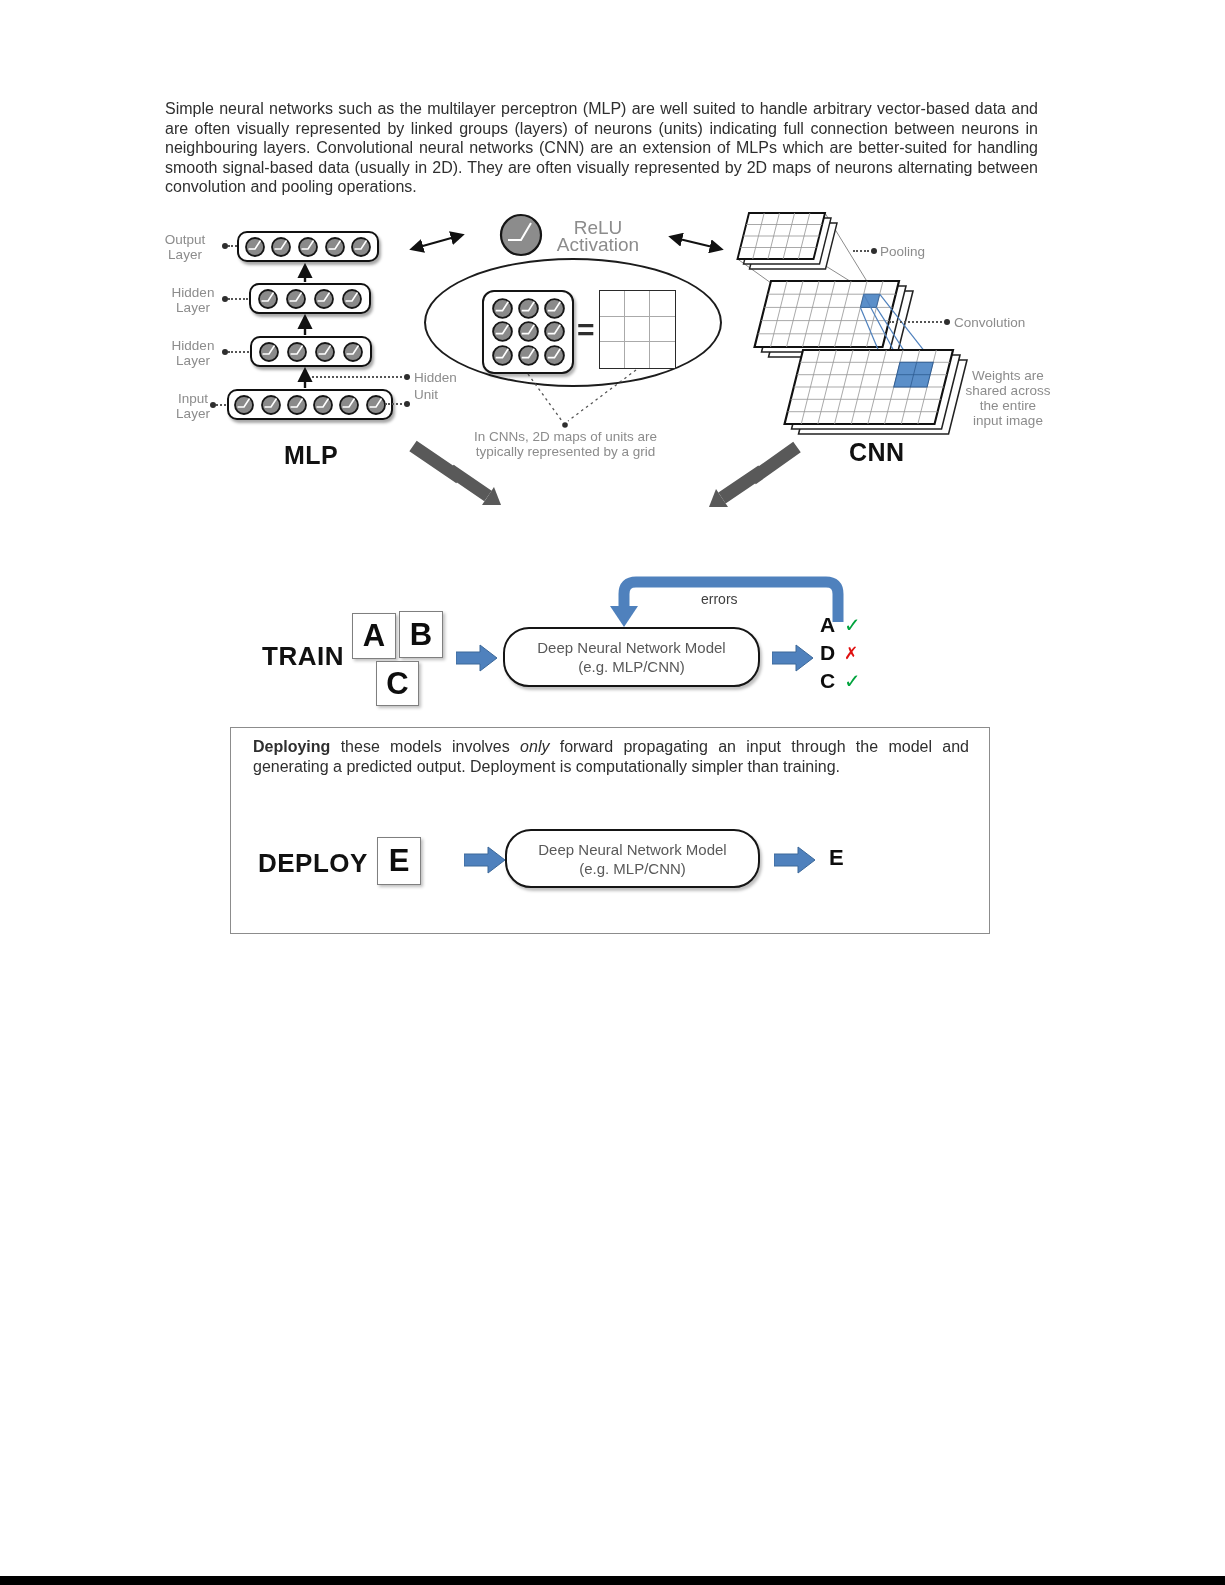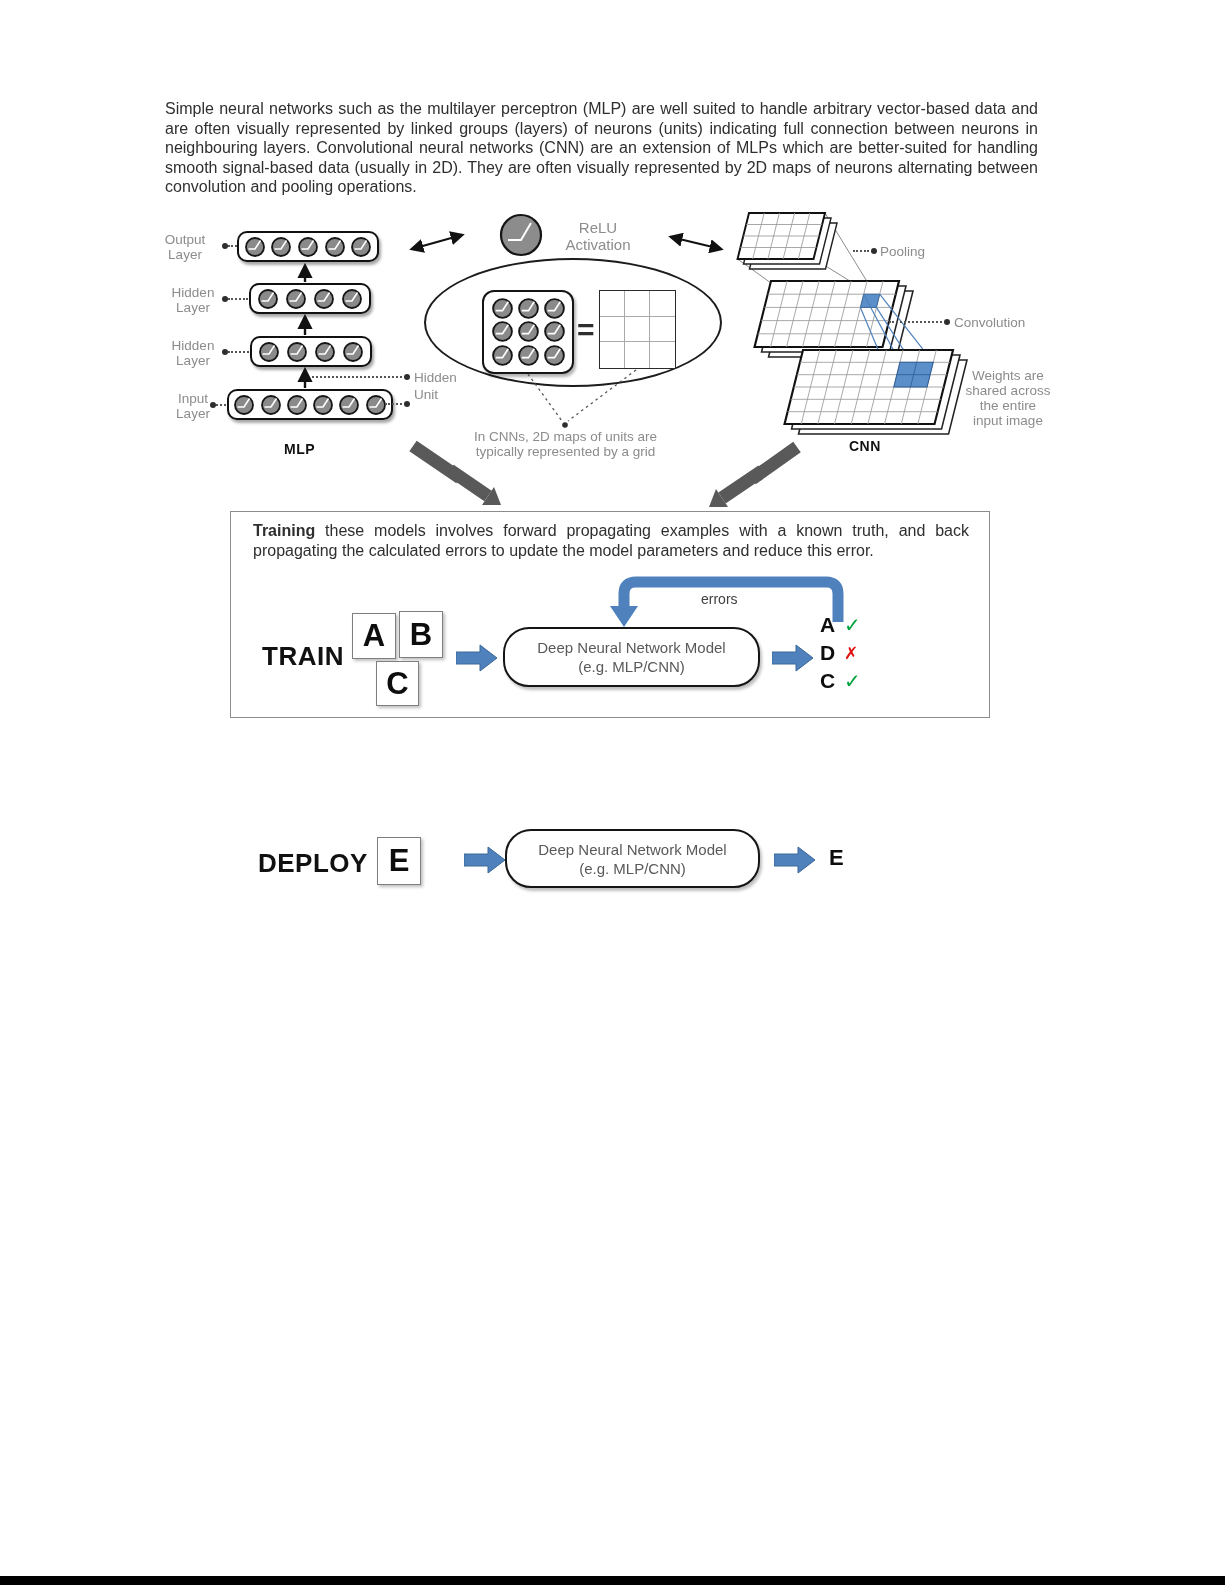--- a/index.html
+++ b/index.html
@@ -24,21 +24,21 @@
   .dotend { position:absolute; width:6px; height:6px; background:#2e2e2e; border-radius:50%; }
 
   
   .layerbox {
     position:absolute; background:#fff; border:2px solid #111; border-radius:10px;
     display:flex; align-items:center; justify-content:space-evenly;
     box-shadow:2px 3px 3px rgba(0,0,0,0.35);
   }
   .unit { display:block; }
 
-  .bigtitle { font-weight:bold; font-size:14px; color:#111; letter-spacing:0.5px; }
+  .bigtitle { font-weight:bold; font-size:25px; color:#111; letter-spacing:0.5px; }
 
   
   #relu-circle { left:499px; top:213px; }
 
   
   #grid-ellipse {
     left:424px; top:258px; width:298px; height:129px;
     border:2px solid #1c1c1c; border-radius:50%;
   }
   #unit-grid-box {
@@ -214,21 +214,21 @@
   <div class="dotleader" style="left:385px; top:403px; width:17px;"></div>
   <span class="dotend" style="left:404px; top:401px;"></span>
   <div class="abs glabel" style="left:414px; top:387px;">Unit</div>
 
   <div class="abs bigtitle" style="left:284px; top:441px;">MLP</div>
 
   <svg id="relu-circle" class="abs" width="44" height="44" viewBox="0 0 44 44">
     <circle cx="22" cy="22" r="20" fill="#8c8c8c" stroke="#151515" stroke-width="2.2"></circle>
     <polyline points="9,27 22,27 32,10" fill="none" stroke="#ffffff" stroke-width="2"></polyline>
   </svg>
-  <div class="abs glabel pre" style="left:550px; top:219px; width:96px; font-size:15px; line-height:17px;">ReLU
+  <div class="abs glabel pre" style="left:550px; top:219px; width:96px; font-size:19px; line-height:17px;">ReLU
 Activation</div>
 
   <div id="grid-ellipse" class="abs"></div>
   <div id="unit-grid-box" class="abs">
       <svg class="unit" width="23" height="23" viewBox="0 0 22 22">
         <circle cx="11" cy="11" r="9" fill="#8a8a8a" stroke="#151515" stroke-width="1.8"></circle>
         <polyline points="4.5,13 11,13 16.5,4.5" fill="none" stroke="#fff" stroke-width="1.6"></polyline>
       </svg>
       <svg class="unit" width="23" height="23" viewBox="0 0 22 22">
         <circle cx="11" cy="11" r="9" fill="#8a8a8a" stroke="#151515" stroke-width="1.8"></circle>
@@ -377,23 +377,20 @@
     <g>
       <polyline points="413,246 460,278 450,270 488,296" fill="none" stroke="#595959" stroke-width="13"></polyline>
       <polygon points="501,305 482,305 494,287" fill="#595959"></polygon>
     </g>
     <g>
       <polyline points="797,247 752,279 762,271 722,298" fill="none" stroke="#595959" stroke-width="13"></polyline>
       <polygon points="709,307 716,289 728,307" fill="#595959"></polygon>
     </g>
   </svg>
 
-  <div id="train-panel" class="panel">
-    <p><b>Training</b><span> these models involves forward propagating examples with a known truth, and back propagating the calculated errors to update the model parameters and reduce this error.</span></p>
-  </div>
 
   <div class="stage-label" style="left:262px; top:641px;">TRAIN</div>
 
   <div class="letterbox" style="left:352px; top:613px; width:44px; height:46px;">A</div>
   <div class="letterbox" style="left:399px; top:611px; width:44px; height:47px;">B</div>
   <div class="letterbox" style="left:376px; top:661px; width:43px; height:45px;">C</div>
 
   <svg class="block-arrow" style="left:456px; top:644px;" width="42" height="28" viewBox="0 0 42 28">
     <polygon points="0,8 24,8 24,1 41,14 24,27 24,20 0,20" fill="#4f81bd" stroke="#3c6899" stroke-width="1"></polygon>
   </svg>
@@ -419,20 +416,23 @@
       <div class="outrow">
         <span class="outletter">D</span>
         <span class="mark incorrect">✗</span>
       </div>
       <div class="outrow">
         <span class="outletter">C</span>
         <span class="mark correct">✓</span>
       </div>
     </div>
 
+  <div id="deploy-panel" class="panel">
+    <p><b>Deploying</b><span> these models involves </span><i>only</i><span> forward propagating an input through the model and generating a predicted output.  Deployment is computationally simpler than training.</span></p>
+  </div>
 
   <div class="stage-label" style="left:258px; top:848px;">DEPLOY</div>
   <div class="letterbox" style="left:377px; top:837px; width:44px; height:48px;">E</div>
 
   <svg class="block-arrow" style="left:464px; top:846px;" width="42" height="28" viewBox="0 0 42 28">
     <polygon points="0,8 24,8 24,1 41,14 24,27 24,20 0,20" fill="#4f81bd" stroke="#3c6899" stroke-width="1"></polygon>
   </svg>
 
   <div class="modelbox pre" style="left:505px; top:829px; width:255px; height:59px;">Deep Neural Network Model
 (e.g. MLP/CNN)</div>

